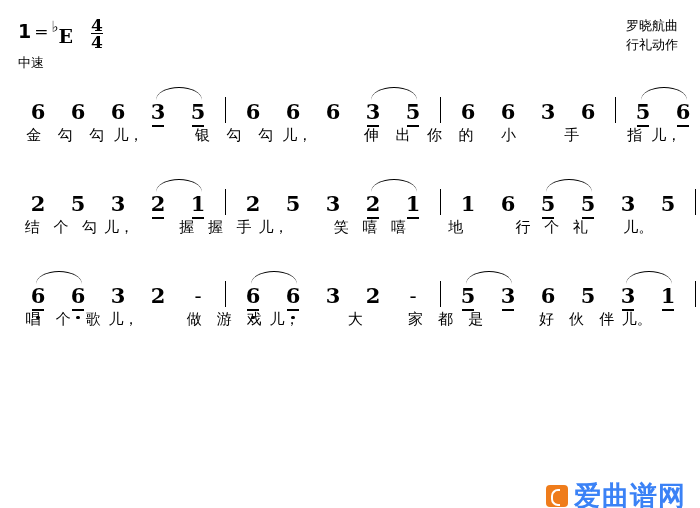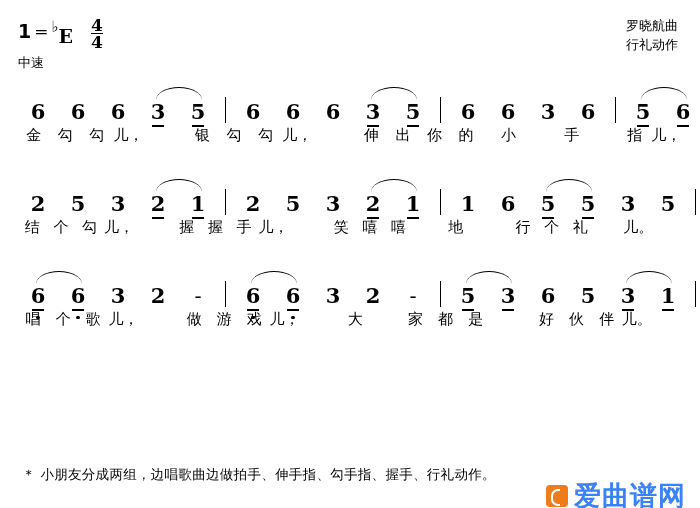--- a/index.html
+++ b/index.html
@@ -409,19 +409,18 @@
           <span class="lyr" style="width: 14px;"></span>
           <span class="lyr" style="width: 40px;">好</span>
           <span class="lyr" style="width: 40px;">伙</span>
           <span class="lyr" style="width: 40px;">伴</span>
           <span class="lyr" style="width: 40px;">儿。</span>
           <span class="lyr" style="width: 40px;"></span>
         </div>
       </div>
     </div>
 
-  <div class="footnote">＊ 小朋友分成两组，边唱歌曲边做拍手、伸手指、勾手指、握手、行礼动作。</div>
 
   <div class="watermark">
     <span class="wm-mark"></span>
     <span class="wm-text">爱曲谱网</span>
   </div>
 </div>
 
 </body></html>

